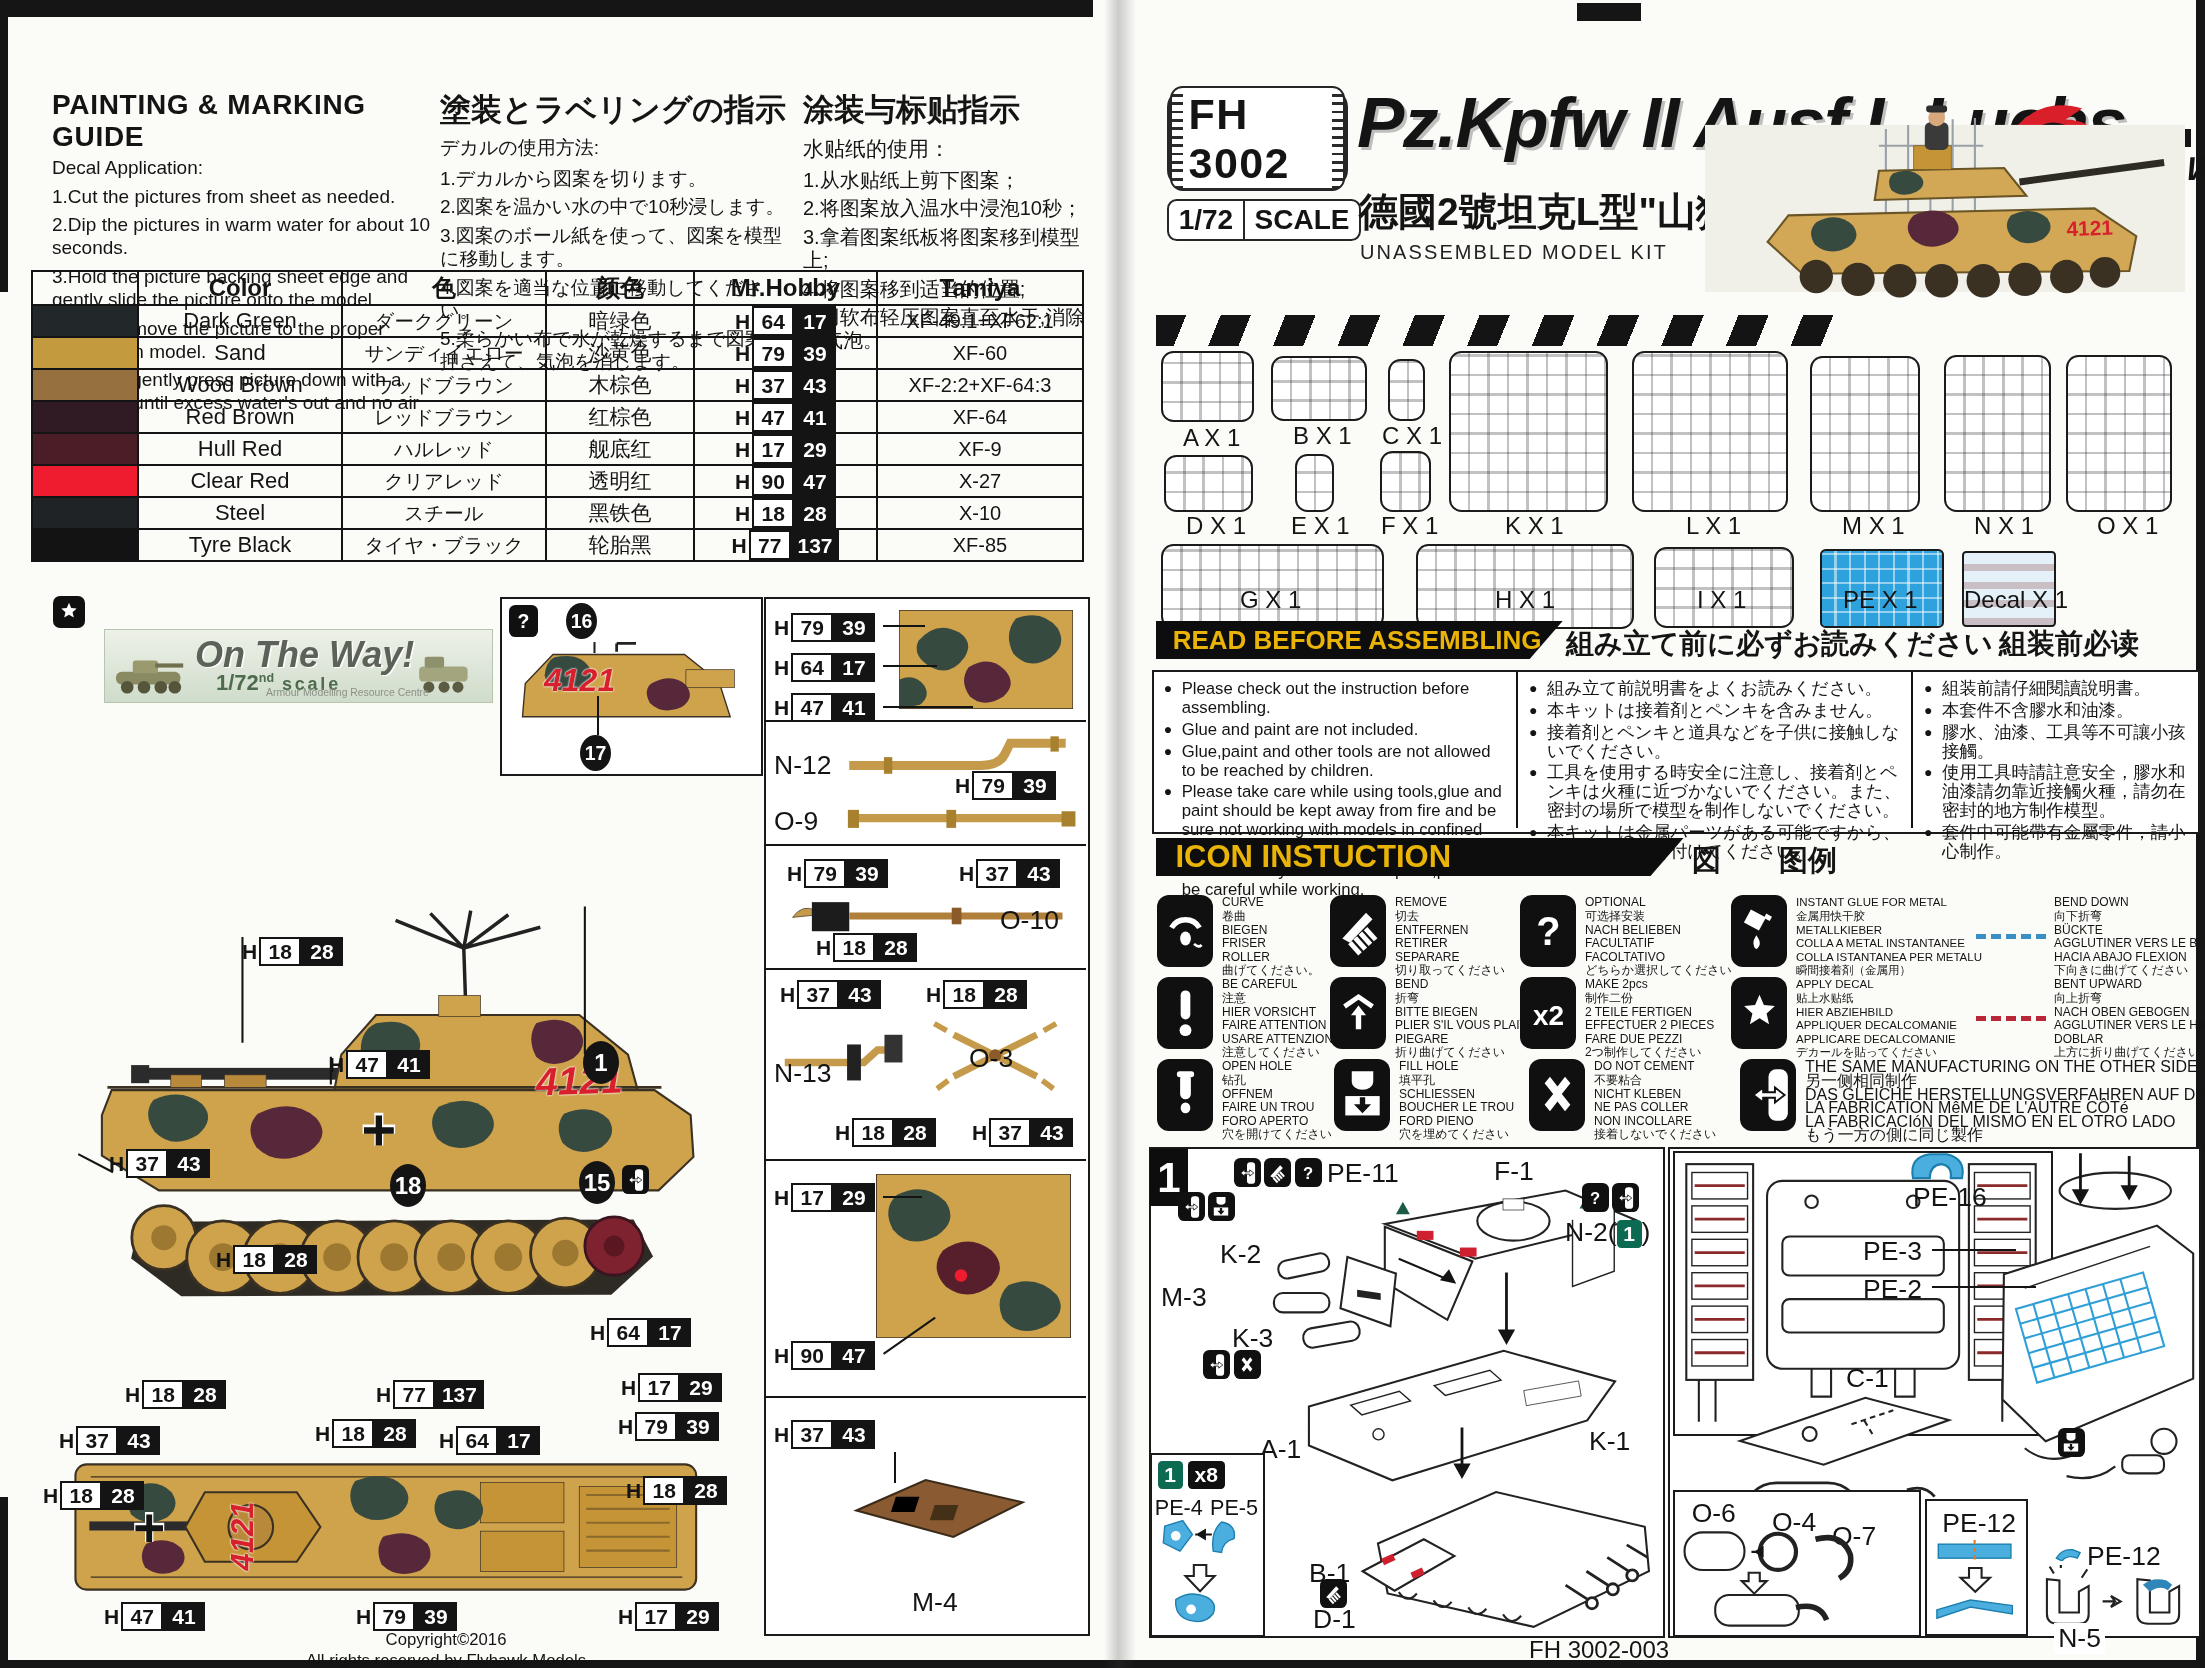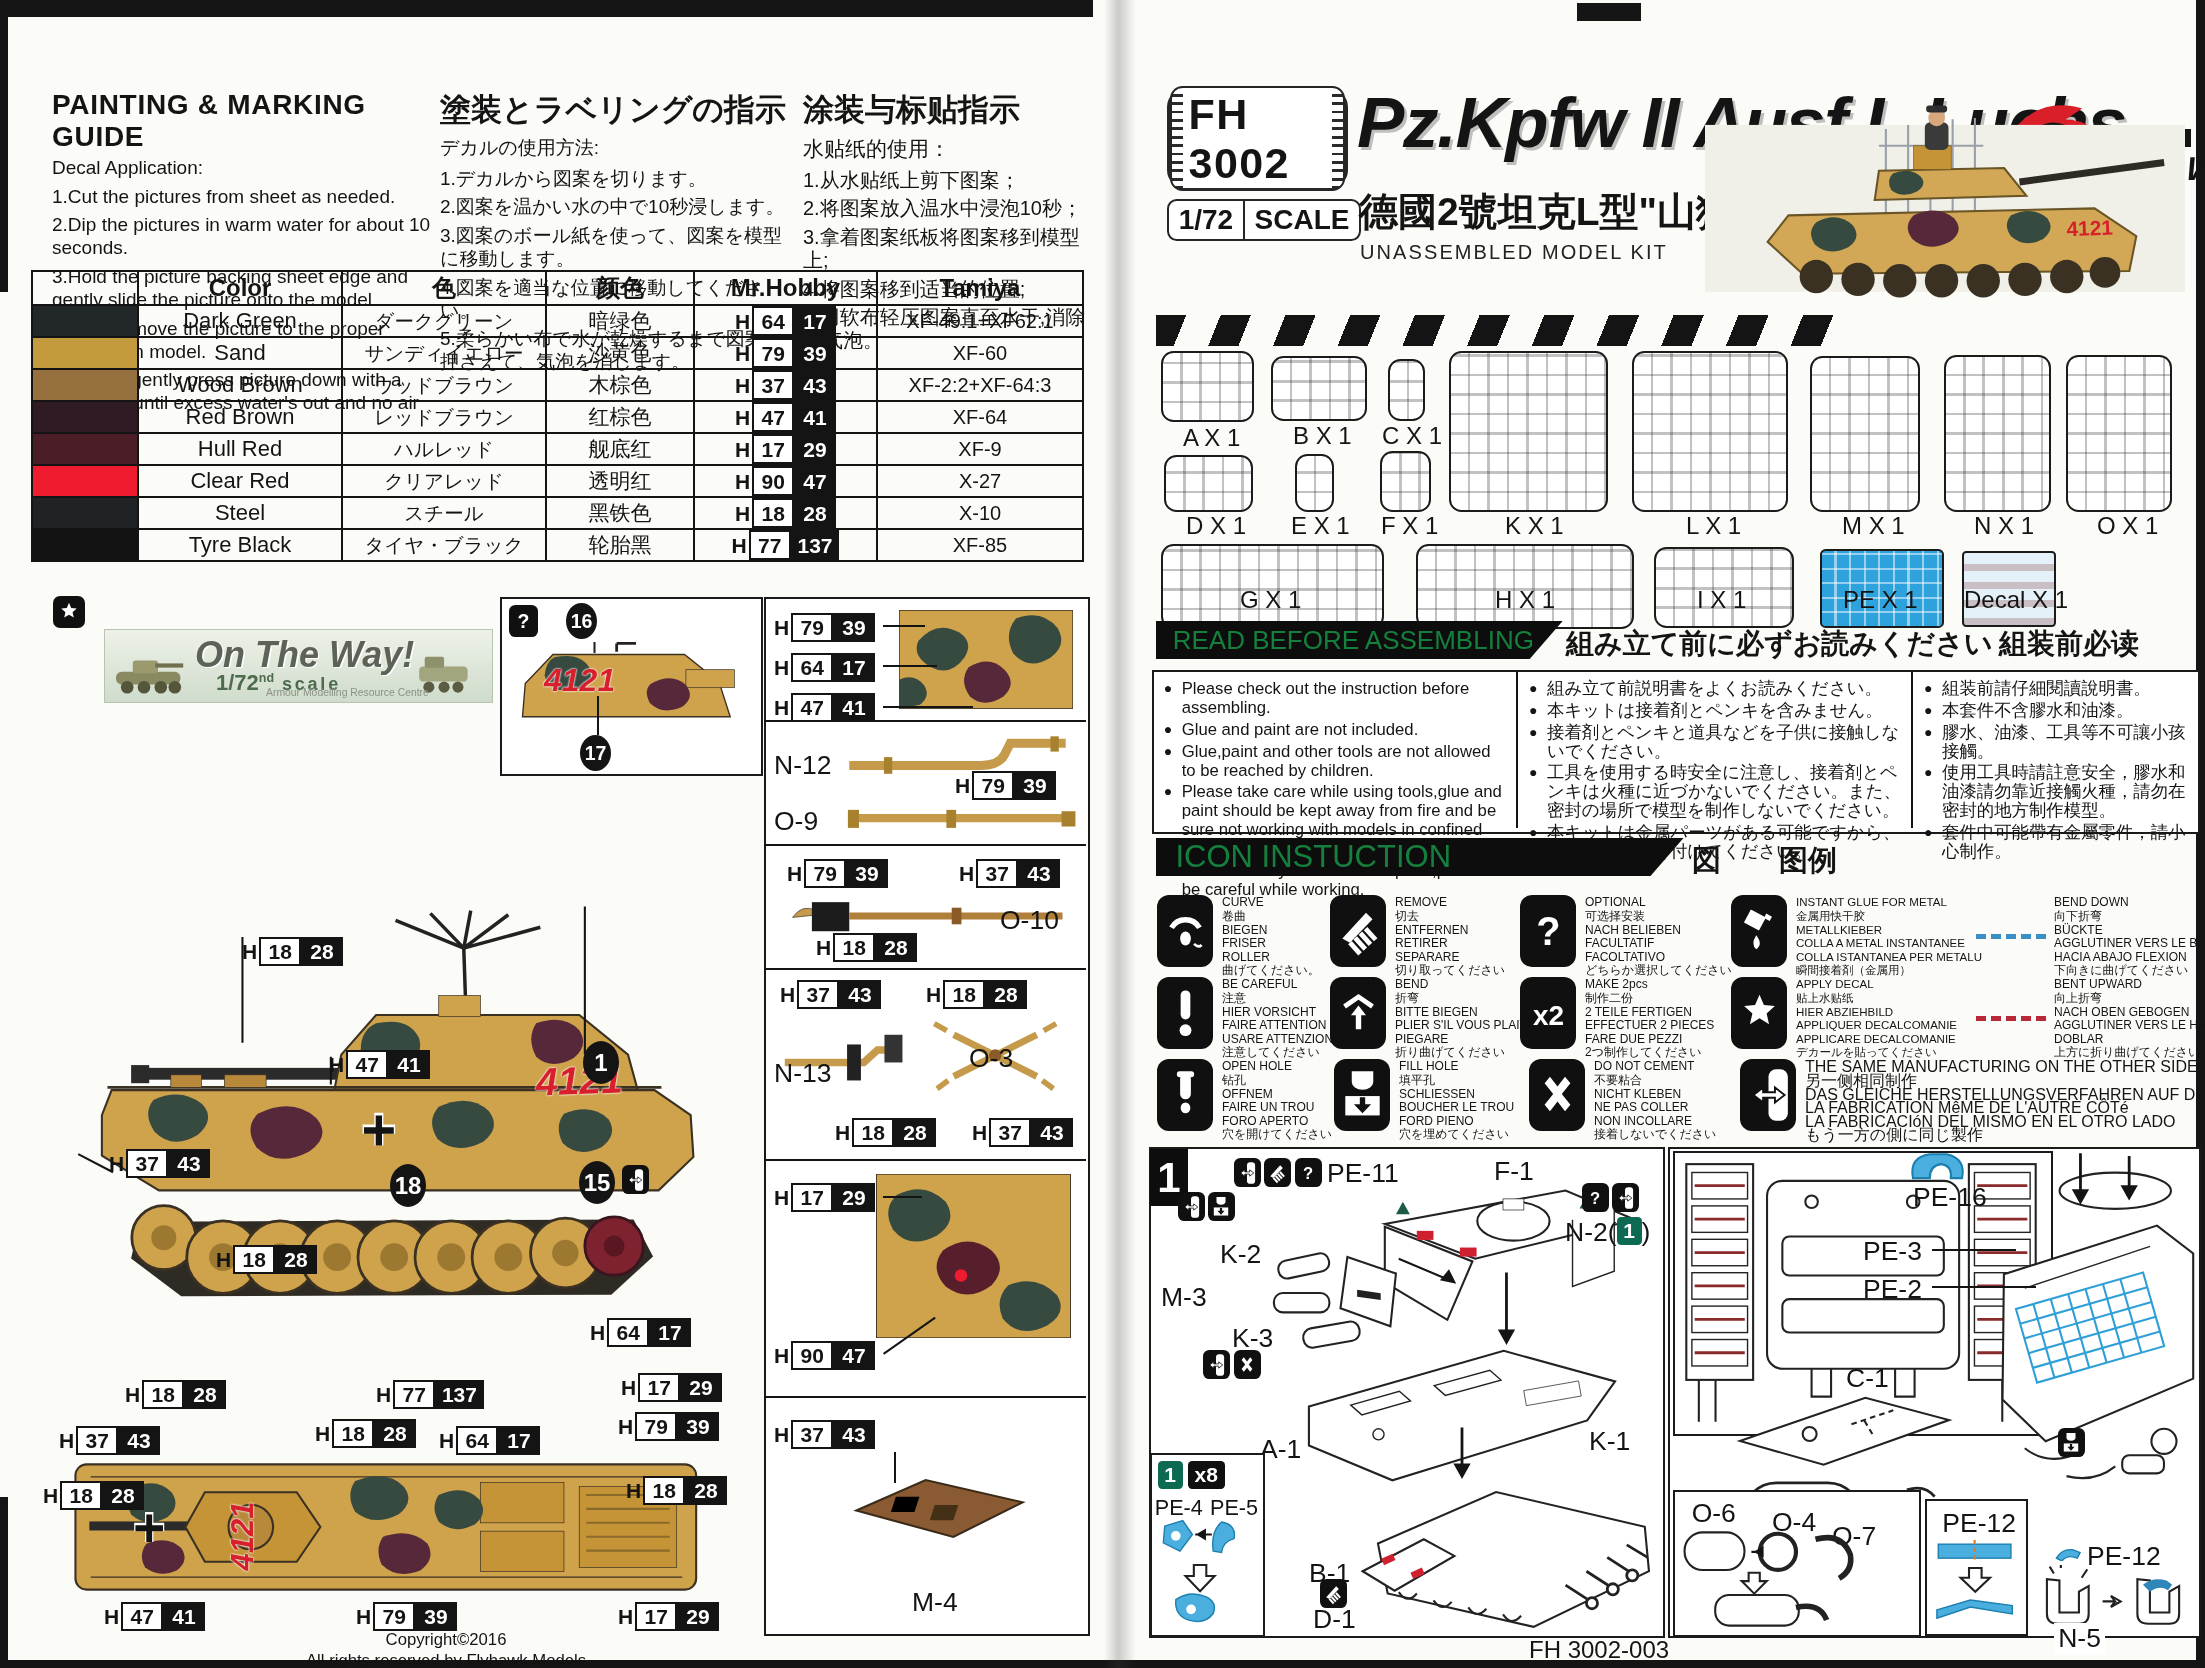--- a/index.html
+++ b/index.html
@@ -32,21 +32,21 @@
 
 .panel{position:absolute;border:2.1px solid #1a1a1a;background:#fff}
 .subpanel{position:absolute;border:2.1px solid #1a1a1a;background:#fff}
 
 .mico{display:inline-flex;align-items:center;justify-content:center;width:26.5px;height:29px;background:#101010;border-radius:6.3px}
 .lic{width:56px;height:72px;background:#101010;border-radius:12px;display:flex;align-items:center;justify-content:center;flex:none}
 .leg{position:absolute;display:flex;gap:9px}
 .ltx{font-size:12px;line-height:13.6px;padding-top:1.4px}
 .ltx div{white-space:nowrap}
 
-.bar{position:absolute;background:#0d0d0d;color:#15803d;font-weight:normal;display:flex;align-items:center;clip-path:polygon(0 0,100% 0,calc(100% - 33px) 100%,0 100%)}
+.bar{position:absolute;background:#0d0d0d;color:#eab308;font-weight:bold;display:flex;align-items:center;clip-path:polygon(0 0,100% 0,calc(100% - 33px) 100%,0 100%)}
 .hatch{position:absolute;background:repeating-linear-gradient(112deg,#141414 0 28px,#fbfbf8 28px 60px)}
 
 .sprue{position:absolute;border:2.8px solid #1b1b1b;border-radius:12.5px;background:repeating-linear-gradient(90deg,rgba(35,35,35,0) 0 16.7px,rgba(35,35,35,.28) 16.7px 19.5px),repeating-linear-gradient(0deg,rgba(35,35,35,0) 0 16.7px,rgba(35,35,35,.28) 16.7px 19.5px),#fff}
 .sprue.pe{background:repeating-linear-gradient(90deg,rgba(255,255,255,0) 0 12.5px,rgba(255,255,255,.5) 12.5px 14.6px),repeating-linear-gradient(0deg,rgba(255,255,255,0) 0 12.5px,rgba(255,255,255,.5) 12.5px 14.6px),#2ea2dc;border-radius:5.6px}
 .sprue.dec{background:repeating-linear-gradient(0deg,rgba(120,40,40,.25) 0 7px,rgba(255,255,255,0) 7px 18px),#e4f1f8;border-radius:4.2px}
 .slabel{position:absolute;font-size:24px;white-space:nowrap}
 
 .kitbadge{position:absolute;border:3.5px solid #262626;border-radius:18px;background:#fff;display:flex;align-items:center;justify-content:center}
 .kitbadge .inner{border:2.1px solid #262626;border-radius:12.5px;padding:1.4px 11px;background:repeating-linear-gradient(0deg,#2a2a2a 0 2.8px,#fff 2.8px 8.4px)}
 .kitbadge .inner span{display:inline-block;background:#fff;padding:0 5.6px;font-weight:bold;font-size:43px;letter-spacing:1.4px}
@@ -1014,21 +1014,21 @@
   <span class="mico abs" style="left:1582px;top:1183px">
       <svg width="18" height="24" viewBox="0 0 26 34">
         <use href="#sym-q"></use>
       </svg>
     </span>
   <span class="mico abs" style="left:1612px;top:1183px">
       <svg width="18" height="24" viewBox="0 0 26 34">
         <use href="#sym-same"></use>
       </svg>
     </span>
-  <span class="abs" style="left:1565px;top:1217px;display:inline-flex;align-items:flex-start">
+  <span class="abs" style="left:1565px;top:1217px;display:inline-flex;align-items:flex-end">
       <span class="pl">N-2(</span>
       <span class="greenbadge">1</span>
       <span class="pl">)</span>
     </span>
   <span class="mico abs" style="left:1178px;top:1192px">
       <svg width="18" height="24" viewBox="0 0 26 34">
         <use href="#sym-same"></use>
       </svg>
     </span>
   <span class="mico abs" style="left:1208px;top:1192px">

